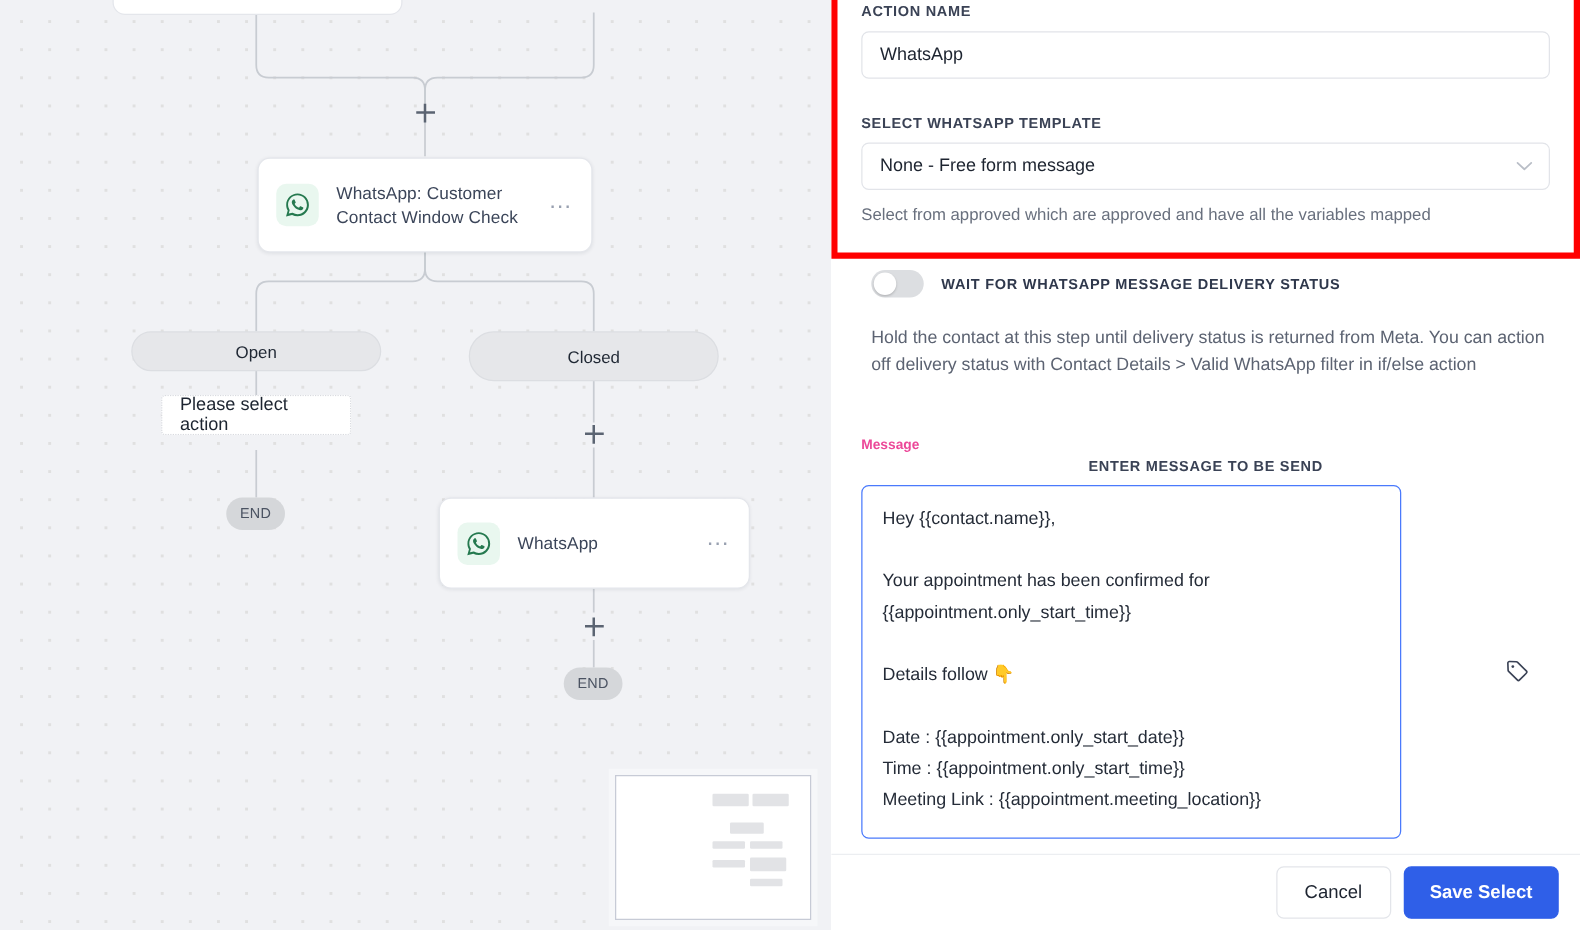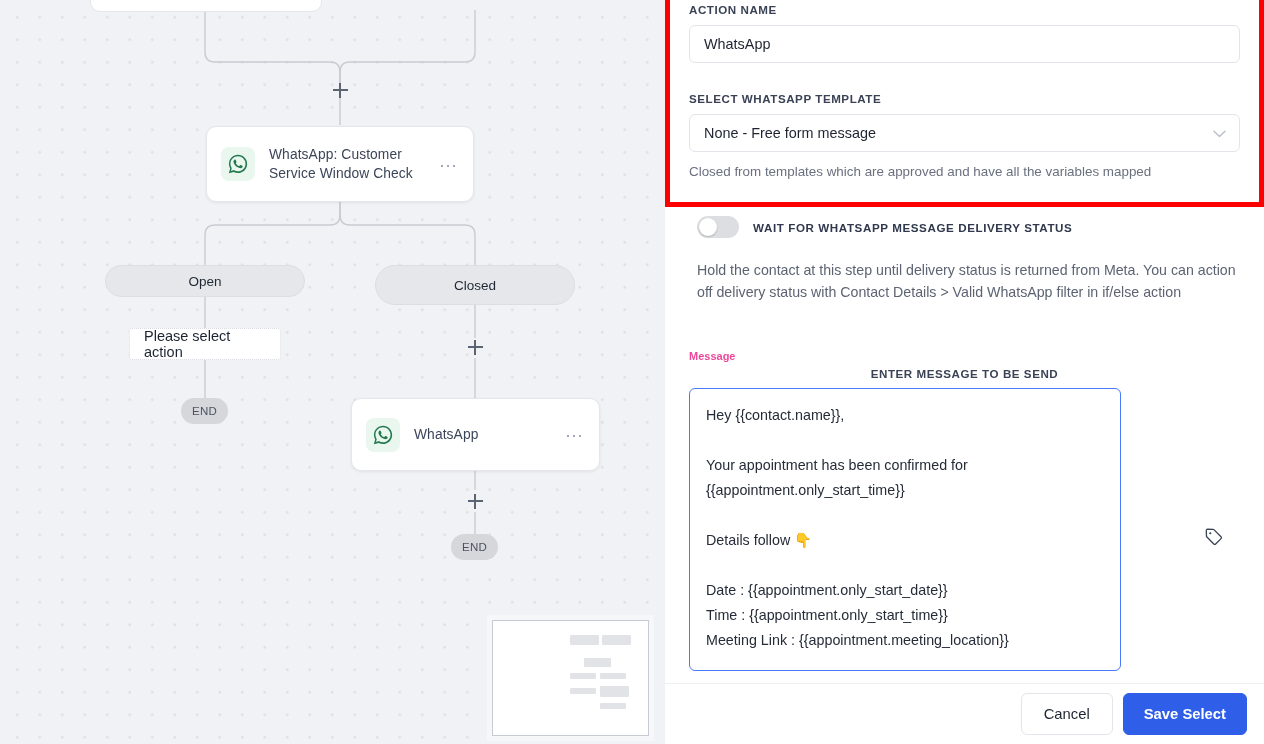--- a/index.html
+++ b/index.html
@@ -237,32 +237,32 @@
     </svg>
 
     <div class="node-card" style="left:90px; top:-46px; width:232px; height:58px; box-shadow:none;"></div>
 
     <div class="node-card" style="left:206px; top:126px; width:268px; height:76px;">
       <span class="wa-badge">
         <svg width="22" height="22" viewBox="0 0 24 24" aria-hidden="true">
           <path fill="#25794f" d="M12.04 2C6.58 2 2.13 6.45 2.13 11.91c0 1.75.46 3.46 1.32 4.96L2 22l5.25-1.38a9.9 9.9 0 0 0 4.79 1.22h.01c5.46 0 9.91-4.45 9.91-9.91S17.5 2 12.04 2zm0 18.02c-1.5 0-2.97-.4-4.25-1.16l-.3-.18-3.12.82.83-3.04-.2-.31a8.2 8.2 0 0 1-1.26-4.37c0-4.54 3.7-8.23 8.24-8.23 2.2 0 4.27.86 5.83 2.41a8.18 8.18 0 0 1 2.41 5.83c0 4.54-3.7 8.23-8.18 8.23zm4.52-6.16c-.25-.12-1.46-.72-1.69-.8-.23-.09-.39-.13-.56.12-.16.25-.64.8-.78.97-.15.16-.29.18-.53.06-.25-.13-1.04-.38-1.99-1.22-.73-.66-1.23-1.46-1.37-1.71-.14-.25-.02-.38.11-.5.11-.11.25-.29.37-.44.12-.15.16-.25.25-.41.08-.17.04-.31-.02-.44-.06-.12-.56-1.34-.76-1.84-.2-.48-.41-.42-.56-.42l-.48-.01c-.17 0-.44.06-.66.31-.23.25-.87.85-.87 2.07s.89 2.4 1.02 2.56c.12.17 1.75 2.67 4.24 3.74.59.26 1.05.41 1.41.52.59.19 1.13.16 1.56.1.48-.07 1.46-.6 1.67-1.18.21-.58.21-1.07.14-1.18-.06-.11-.22-.17-.47-.3z"></path>
         </svg>
       </span>
-      <span class="node-title">WhatsApp: Customer Service Window Check</span>
+      <span class="node-title">WhatsApp: Customer Contact Window Check</span>
       <span class="dots-menu">…</span>
     </div>
 
     <div class="branch-pill" style="left:105px; top:265px; width:200px; height:32px;">
       <span>Open</span>
     </div>
     <div class="branch-pill" style="left:375px; top:265px; width:200px; height:40px;">
       <span>Closed</span>
     </div>
 
-    <div class="select-action-box" style="left:129px; top:328px; width:152px; height:32px;">
+    <div class="select-action-box" style="left:129px; top:316px; width:152px; height:32px;">
       <span>Please select action</span>
     </div>
 
     <div class="end-pill" style="left:181px; top:398px; width:47px; height:26px;">
       <span>END</span>
     </div>
     <div class="end-pill" style="left:451px; top:534px; width:47px; height:26px;">
       <span>END</span>
     </div>
 
@@ -308,21 +308,21 @@
       <div style="position:absolute; left:24px; top:92px; width:551px;">
         <div class="field-label">SELECT WHATSAPP TEMPLATE</div>
         <div class="select-box" style="margin-top:9px;">
           <span>None - Free form message</span>
           <span class="chev">
             <svg width="13" height="8" viewBox="0 0 13 8" aria-hidden="true">
               <path d="M1 1.3 L6.5 6.4 L12 1.3" fill="none" stroke="#b9bec7" stroke-width="1.4" stroke-linecap="round" stroke-linejoin="round"></path>
             </svg>
           </span>
         </div>
-        <div class="helper" style="margin-top:10px;">Closed from templates which are approved and have all the variables mapped</div>
+        <div class="helper" style="margin-top:10px;">Select from approved which are approved and have all the variables mapped</div>
       </div>
 
       <div style="position:absolute; left:32px; top:216px; width:551px;">
         <div style="display:flex; align-items:center; gap:14px;">
           <div class="toggle">
             <div class="knob"></div>
           </div>
           <span class="toggle-label">WAIT FOR WHATSAPP MESSAGE DELIVERY STATUS</span>
         </div>
         <div class="desc-text" style="margin-top:22px;">Hold the contact at this step until delivery status is returned from Meta. You can action off delivery status with Contact Details &gt; Valid WhatsApp filter in if/else action</div>

